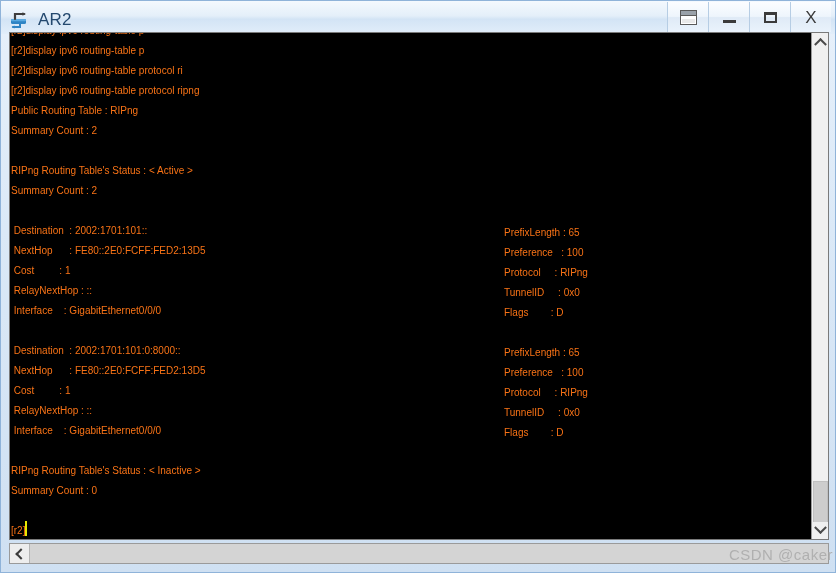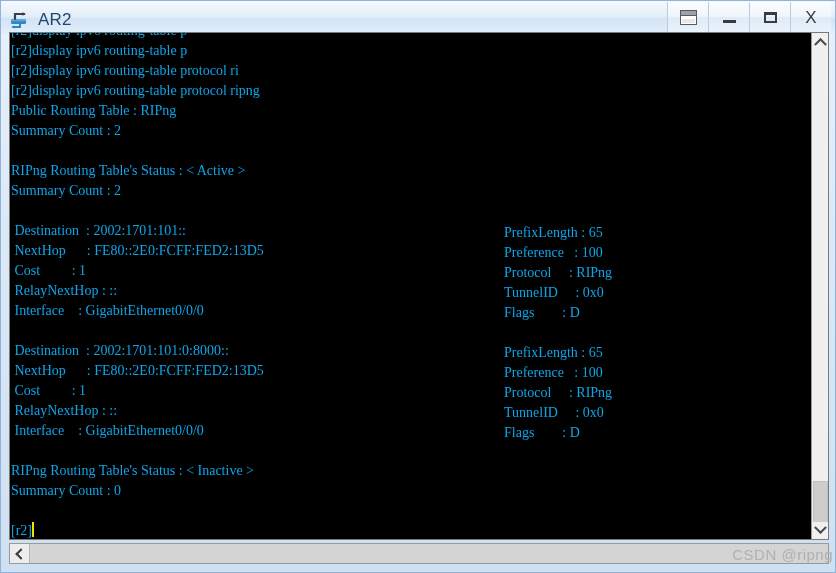--- a/index.html
+++ b/index.html
@@ -129,24 +129,24 @@
     background: #000000;
     border: 1px solid #7a7a7a;
     box-sizing: border-box;
     overflow: hidden;
   }
   .term-text {
     position: absolute;
     left: 1px;
     top: -12px;
     width: 795px;
-    font-family: Liberation Serif, serif;
-    font-size: 14px;
+    font-family: Liberation Sans, sans-serif;
+    font-size: 10px;
     line-height: 20px;
-    color: #0ea5e9;
+    color: #f97316;
     white-space: pre;
     letter-spacing: 0px;
   }
   .term-line {
     height: 20px;
     display: block;
     position: relative;
   }
   .col-right {
     position: absolute;
@@ -303,15 +303,15 @@
     </div>
   </div>
 
   <div class="hscroll">
     <div class="hs-arrow">
       <span class="chev-left"></span>
     </div>
     <div class="hs-track"></div>
   </div>
 
-  <div class="watermark">CSDN @ripng</div>
+  <div class="watermark">CSDN @caker</div>
 
 </div>
 
 </body></html>

